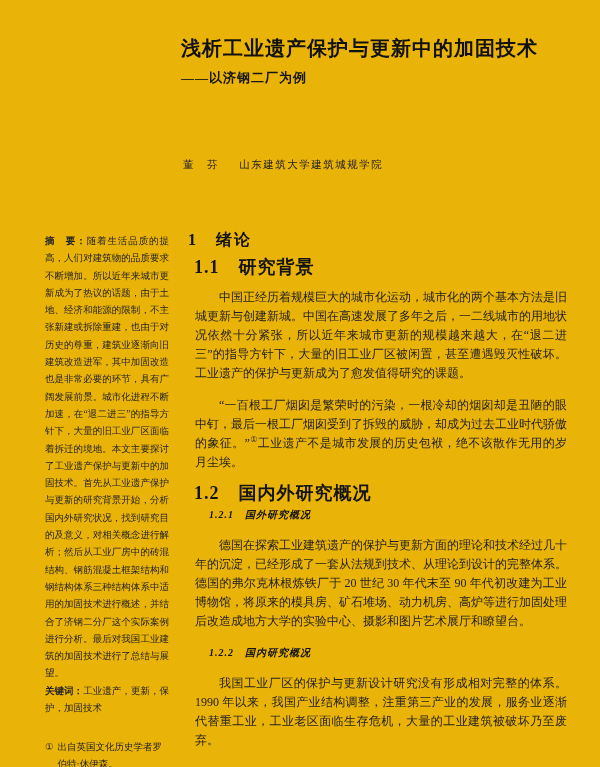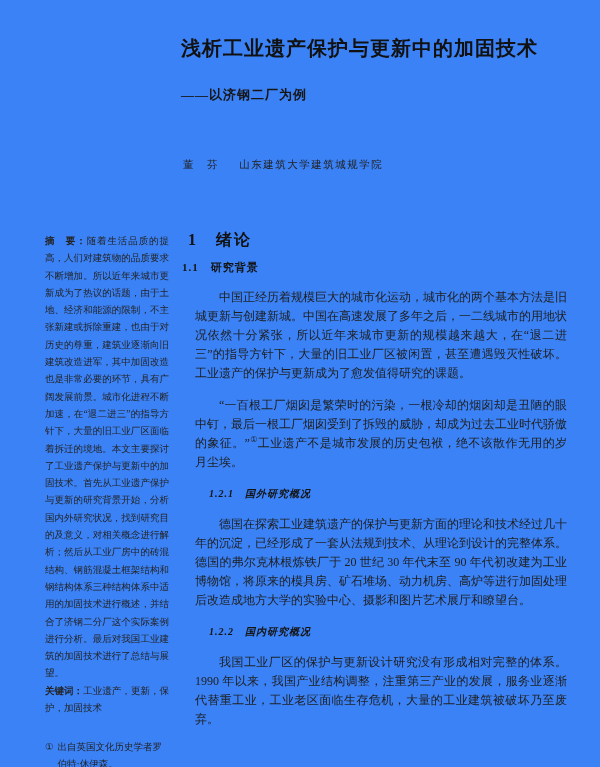--- a/index.html
+++ b/index.html
@@ -1,35 +1,35 @@
 <!DOCTYPE html>
 <html><head>
 <meta charset="utf-8">
 <style>
   html, body { margin: 0; padding: 0; background: #ffffff; }
   .page {
     position: relative;
     width: 600px;
     height: 767px;
-    background: #3b82f6;
+    background: #eab308;
     color: #1b1b1b;
     font-family: "Liberation Serif", "DejaVu Serif", serif;
     overflow: hidden;
   }
   .title-block { position: absolute; left: 181px; top: 36px; width: 400px; }
   .title {
     margin: 0;
     font-size: 20px;
     font-weight: bold;
     letter-spacing: 1px;
     line-height: 1.25;
     color: #111;
   }
   .subtitle {
-    margin-top: 25px;
+    margin-top: 8px;
     font-size: 13px;
     font-weight: bold;
     letter-spacing: 1px;
     color: #161616;
   }
   .author-line {
     position: absolute; left: 183px; top: 118px;
     font-size: 10.5px; letter-spacing: 1.5px; color: #222; margin-top: 40px;
   }
   .author-line .author { margin-right: 16px; }
@@ -49,22 +49,22 @@
   .fn-text { flex: 1 1 auto; text-align: left; }
 
   
   .main { position: absolute; left: 182px; top: 230px; width: 398px; }
   .h-l1 {
     margin: 0 0 10px 6px;
     font-size: 16px; font-weight: bold; letter-spacing: 2px;
     line-height: 19px; color: #111;
   }
   .h-l2 {
-    margin: 0 0 5px 0;
-    font-size: 11px; font-weight: bold; letter-spacing: 1px;
+    margin: 0 0 5px 12px;
+    font-size: 18px; font-weight: bold; letter-spacing: 1px;
     line-height: 16px; color: #141414;
   }
   .h-l2.spaced { margin-top: 5px; }
   .h-l3 {
     margin: 2px 0 3px 27px;
     font-size: 10px; font-weight: bold; letter-spacing: 1px;
     line-height: 17px; color: #141414; font-style: italic;
   }
   .main p {
     margin: 13px;
@@ -97,19 +97,20 @@
       <span class="fn-marker">①</span>
       <span class="fn-text">出自英国文化历史学者罗伯特·休伊森。</span>
     </div>
   </aside>
 
   <main class="main">
     <h2 class="h-l1">1　绪论</h2>
     <h3 class="h-l2">1.1　研究背景</h3>
     <p>中国正经历着规模巨大的城市化运动，城市化的两个基本方法是旧城更新与创建新城。中国在高速发展了多年之后，一二线城市的用地状况依然十分紧张，所以近年来城市更新的规模越来越大，在“退二进三”的指导方针下，大量的旧工业厂区被闲置，甚至遭遇毁灭性破坏。工业遗产的保护与更新成为了愈发值得研究的课题。</p>
     <p><span>“一百根工厂烟囱是繁荣时的污染，一根冷却的烟囱却是丑陋的眼中钉，最后一根工厂烟囱受到了拆毁的威胁，却成为过去工业时代骄傲的象征。”</span><sup>①</sup><span>工业遗产不是城市发展的历史包袱，绝不该散作无用的岁月尘埃。</span></p>
+    <h3 class="h-l2 spaced">1.2　国内外研究概况</h3>
     <h4 class="h-l3">1.2.1　国外研究概况</h4>
     <p>德国在探索工业建筑遗产的保护与更新方面的理论和技术经过几十年的沉淀，已经形成了一套从法规到技术、从理论到设计的完整体系。德国的弗尔克林根炼铁厂于 20 世纪 30 年代末至 90 年代初改建为工业博物馆，将原来的模具房、矿石堆场、动力机房、高炉等进行加固处理后改造成地方大学的实验中心、摄影和图片艺术展厅和瞭望台。</p>
     <h4 class="h-l3">1.2.2　国内研究概况</h4>
     <p>我国工业厂区的保护与更新设计研究没有形成相对完整的体系。1990 年以来，我国产业结构调整，注重第三产业的发展，服务业逐渐代替重工业，工业老区面临生存危机，大量的工业建筑被破坏乃至废弃。</p>
   </main>
 
 </div>
 
 </body></html>

